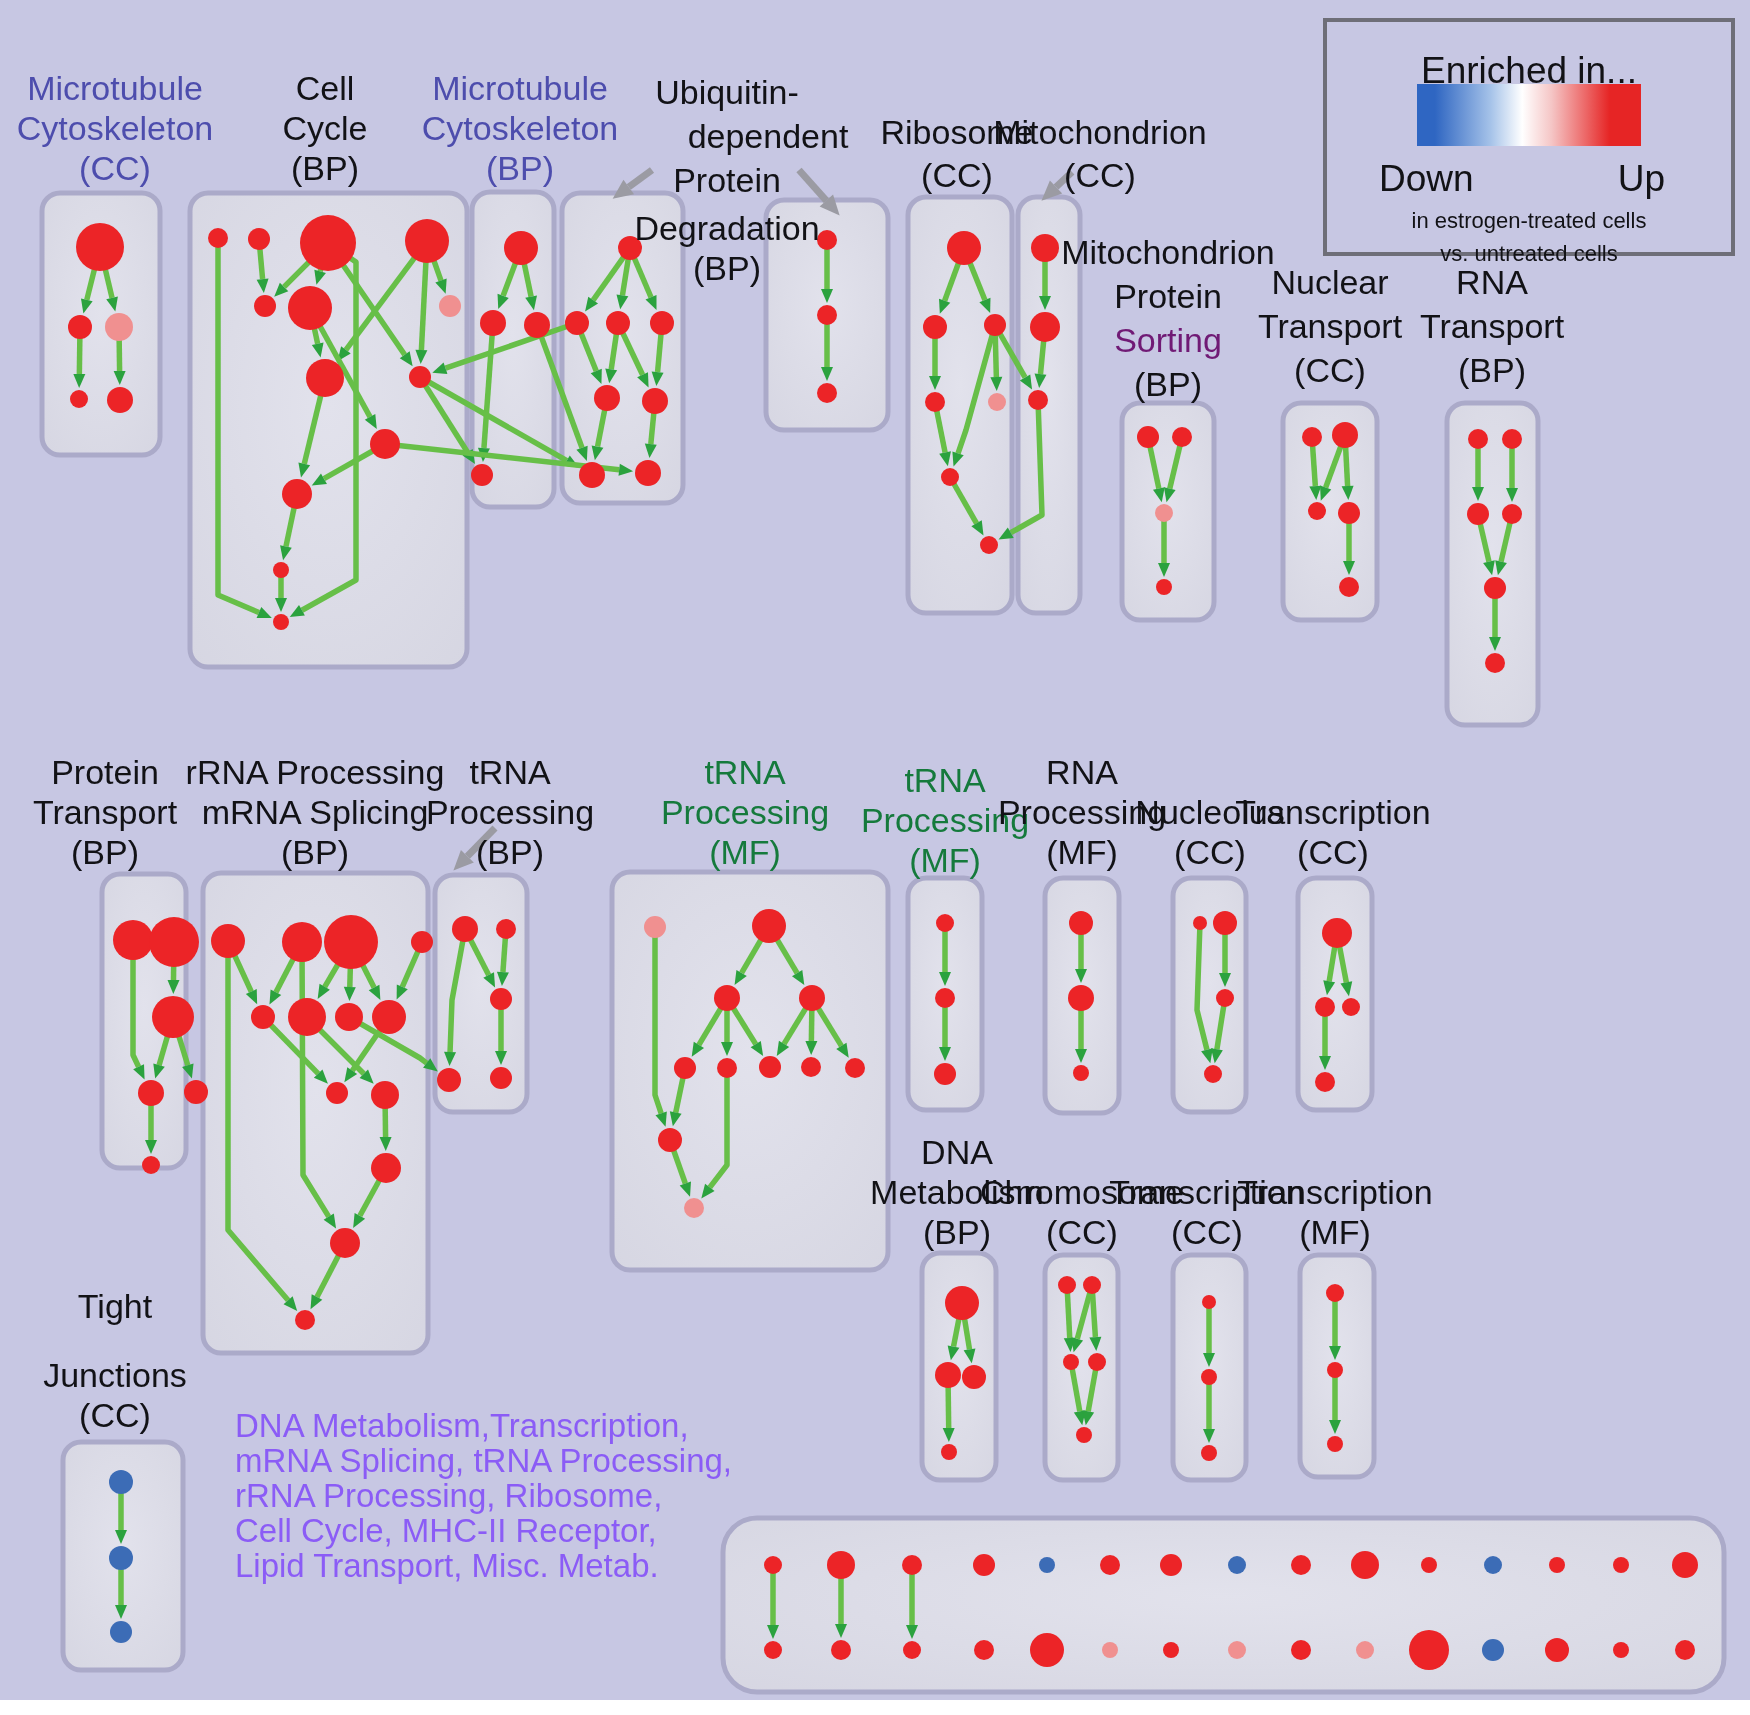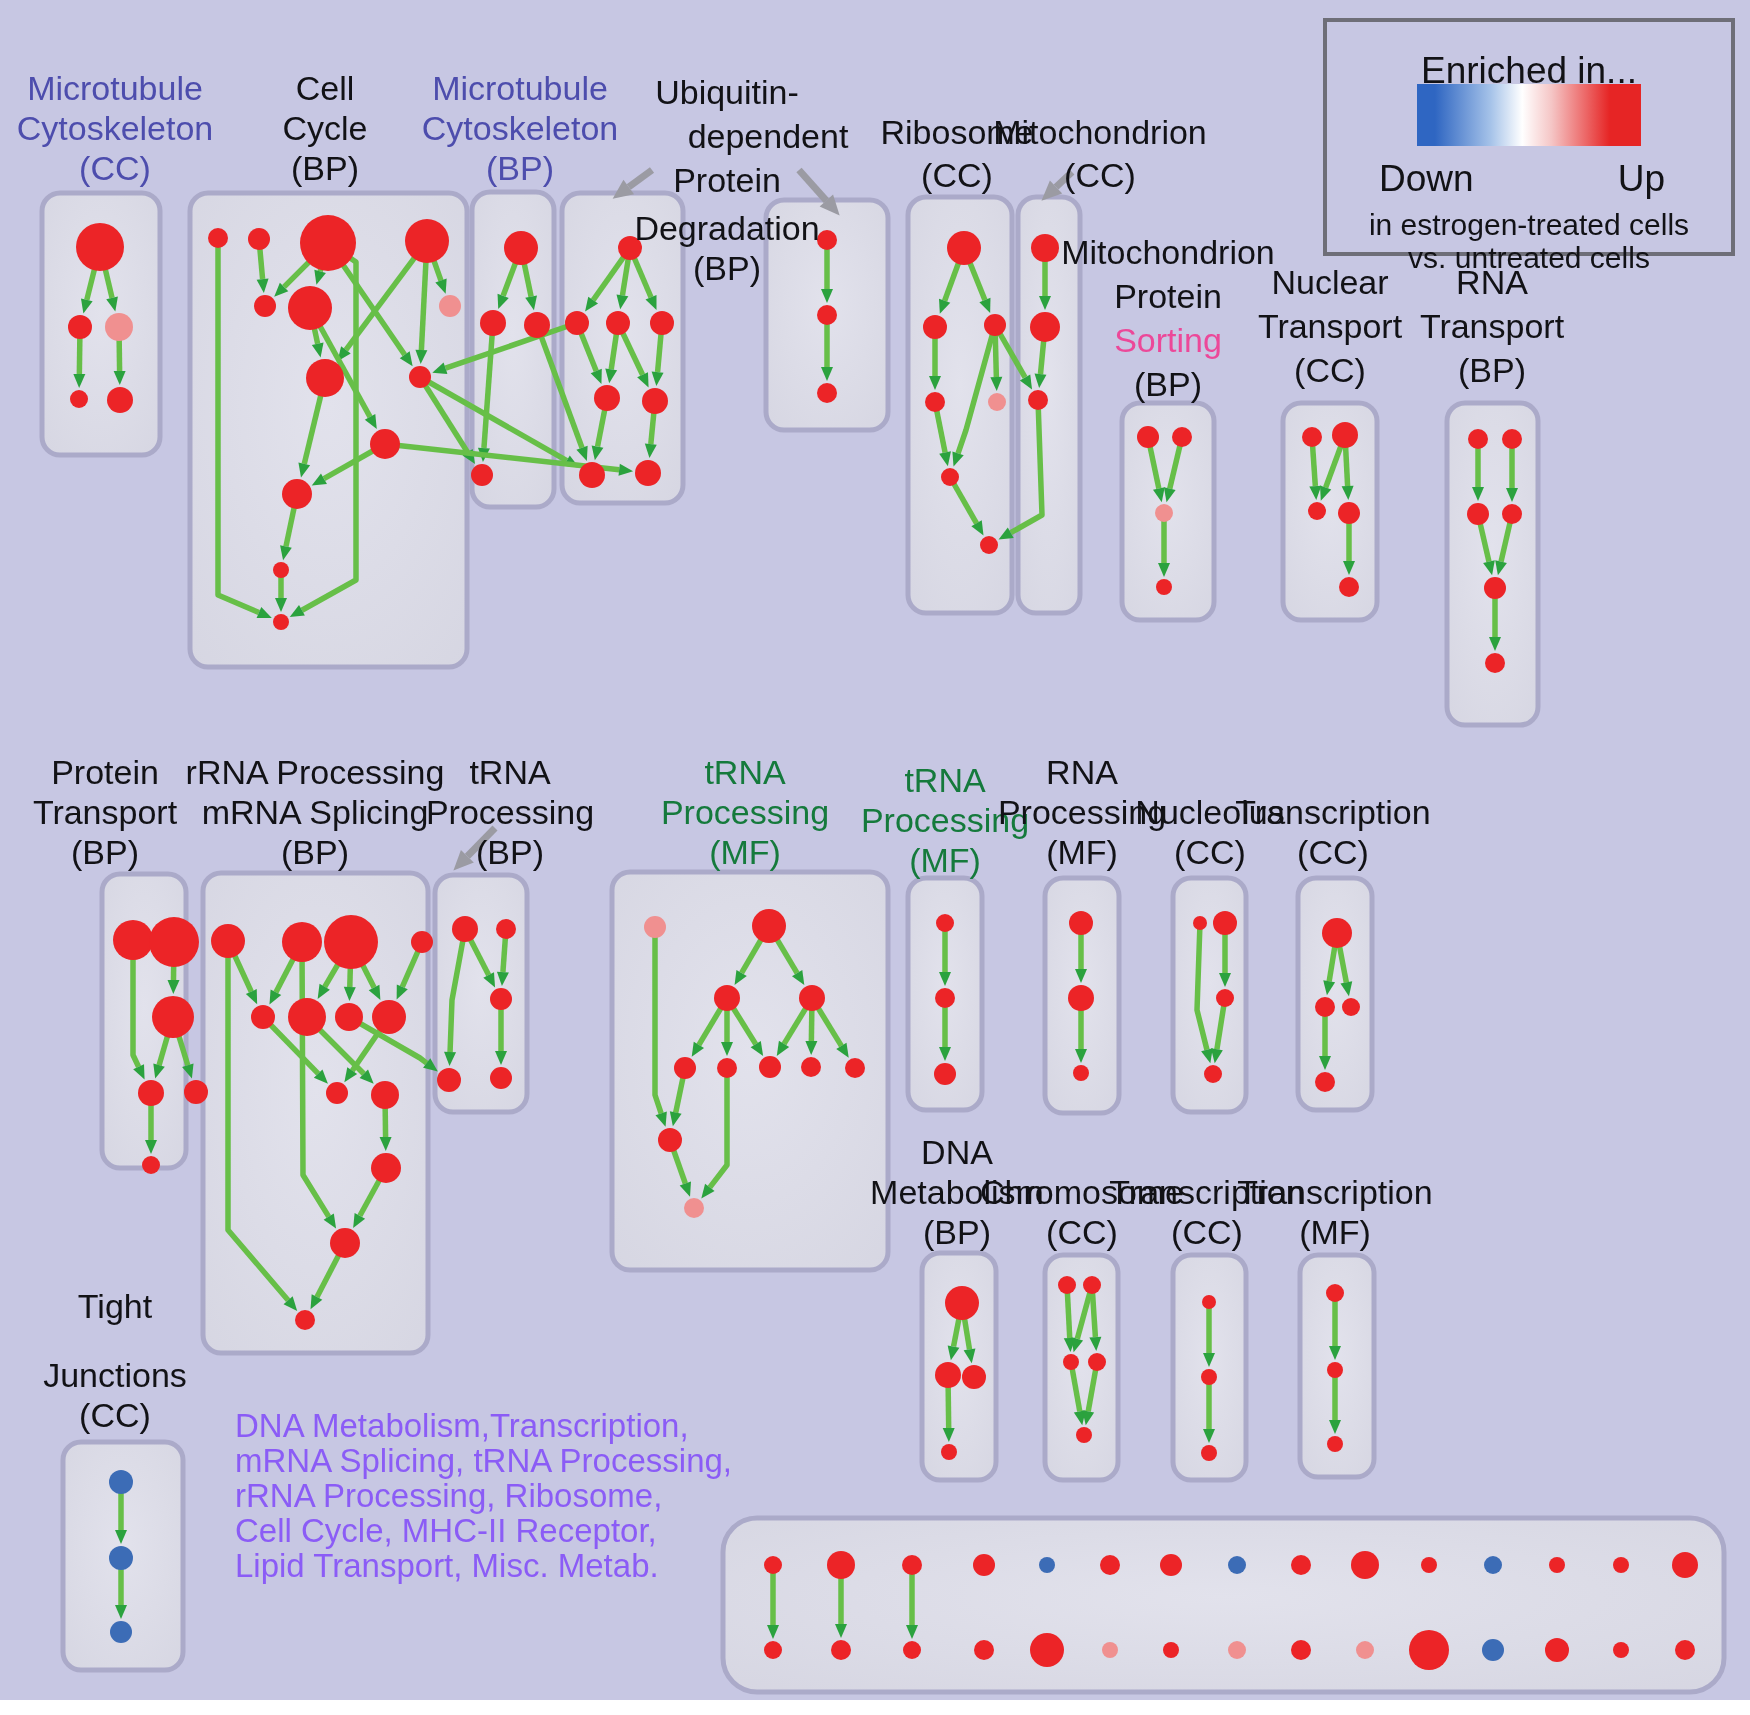--- a/index.html
+++ b/index.html
@@ -9,21 +9,21 @@
   #net{position:absolute;left:0;top:0;}
   .clabel-line{position:absolute;transform:translate(-50%,-50%);font-size:34px;line-height:34px;
                white-space:nowrap;text-align:center;color:#121216;}
   #legend{position:absolute;left:1323px;top:18px;width:412px;height:238px;
           border:4px solid #6e6e78;box-sizing:border-box;}
   #legend-title{position:absolute;left:0;right:0;top:28px;text-align:center;font-size:37px;color:#121216;}
   #legend-bar{position:absolute;left:90px;top:62px;width:224px;height:62px;
       background:linear-gradient(90deg,#2f66c2 0%,#2f66c2 8%,#a6c3e9 33%,#ffffff 47%,#f5c6c6 60%,#e62525 86%,#e62525 100%);}
   #legend-down{position:absolute;left:52px;top:136px;font-size:37px;color:#121216;}
   #legend-up{position:absolute;right:66px;top:136px;font-size:37px;color:#121216;}
-  .legend-cap{position:absolute;left:0;right:0;text-align:center;font-size:30px;color:#121216;}
+  .legend-cap{position:absolute;left:0;right:0;text-align:center;font-size:22px;color:#121216;}
   #legend-cap1{top:186px;}
   #legend-cap2{top:219px;}
   #annotation{position:absolute;left:235px;top:1408px;font-size:33px;line-height:35px;color:#8b5cf6;}
 </style>
 </head>
 <body>
 
 <div id="canvas">
   <div id="bg"></div>
   <svg id="net" width="1750" height="1715" viewBox="0 0 1750 1715">
@@ -499,21 +499,21 @@
     <div class="clabel-line" style="left: 768px; top: 136px; color: rgb(18, 18, 22);">dependent</div>
     <div class="clabel-line" style="left: 727px; top: 180px; color: rgb(18, 18, 22);">Protein</div>
     <div class="clabel-line" style="left: 727px; top: 216px; color: rgb(18, 18, 22); margin-top: 12px;">Degradation</div>
     <div class="clabel-line" style="left: 727px; top: 268px; color: rgb(18, 18, 22);">(BP)</div>
     <div class="clabel-line" style="left: 957px; top: 132px; color: rgb(18, 18, 22);">Ribosome</div>
     <div class="clabel-line" style="left: 957px; top: 175px; color: rgb(18, 18, 22);">(CC)</div>
     <div class="clabel-line" style="left: 1100px; top: 132px; color: rgb(18, 18, 22);">Mitochondrion</div>
     <div class="clabel-line" style="left: 1100px; top: 175px; color: rgb(18, 18, 22);">(CC)</div>
     <div class="clabel-line" style="left: 1168px; top: 252px; color: rgb(18, 18, 22);">Mitochondrion</div>
     <div class="clabel-line" style="left: 1168px; top: 296px; color: rgb(18, 18, 22);">Protein</div>
-    <div class="clabel-line" style="left: 1168px; top: 340px; color: #ec4899;">Sorting</div>
+    <div class="clabel-line" style="left: 1168px; top: 340px; color: #701a75;">Sorting</div>
     <div class="clabel-line" style="left: 1168px; top: 384px; color: rgb(18, 18, 22);">(BP)</div>
     <div class="clabel-line" style="left: 1330px; top: 282px; color: rgb(18, 18, 22);">Nuclear</div>
     <div class="clabel-line" style="left: 1330px; top: 326px; color: rgb(18, 18, 22);">Transport</div>
     <div class="clabel-line" style="left: 1330px; top: 370px; color: rgb(18, 18, 22);">(CC)</div>
     <div class="clabel-line" style="left: 1492px; top: 282px; color: rgb(18, 18, 22);">RNA</div>
     <div class="clabel-line" style="left: 1492px; top: 326px; color: rgb(18, 18, 22);">Transport</div>
     <div class="clabel-line" style="left: 1492px; top: 370px; color: rgb(18, 18, 22);">(BP)</div>
     <div class="clabel-line" style="left: 105px; top: 772px; color: rgb(18, 18, 22);">Protein</div>
     <div class="clabel-line" style="left: 105px; top: 812px; color: rgb(18, 18, 22);">Transport</div>
     <div class="clabel-line" style="left: 105px; top: 852px; color: rgb(18, 18, 22);">(BP)</div>

